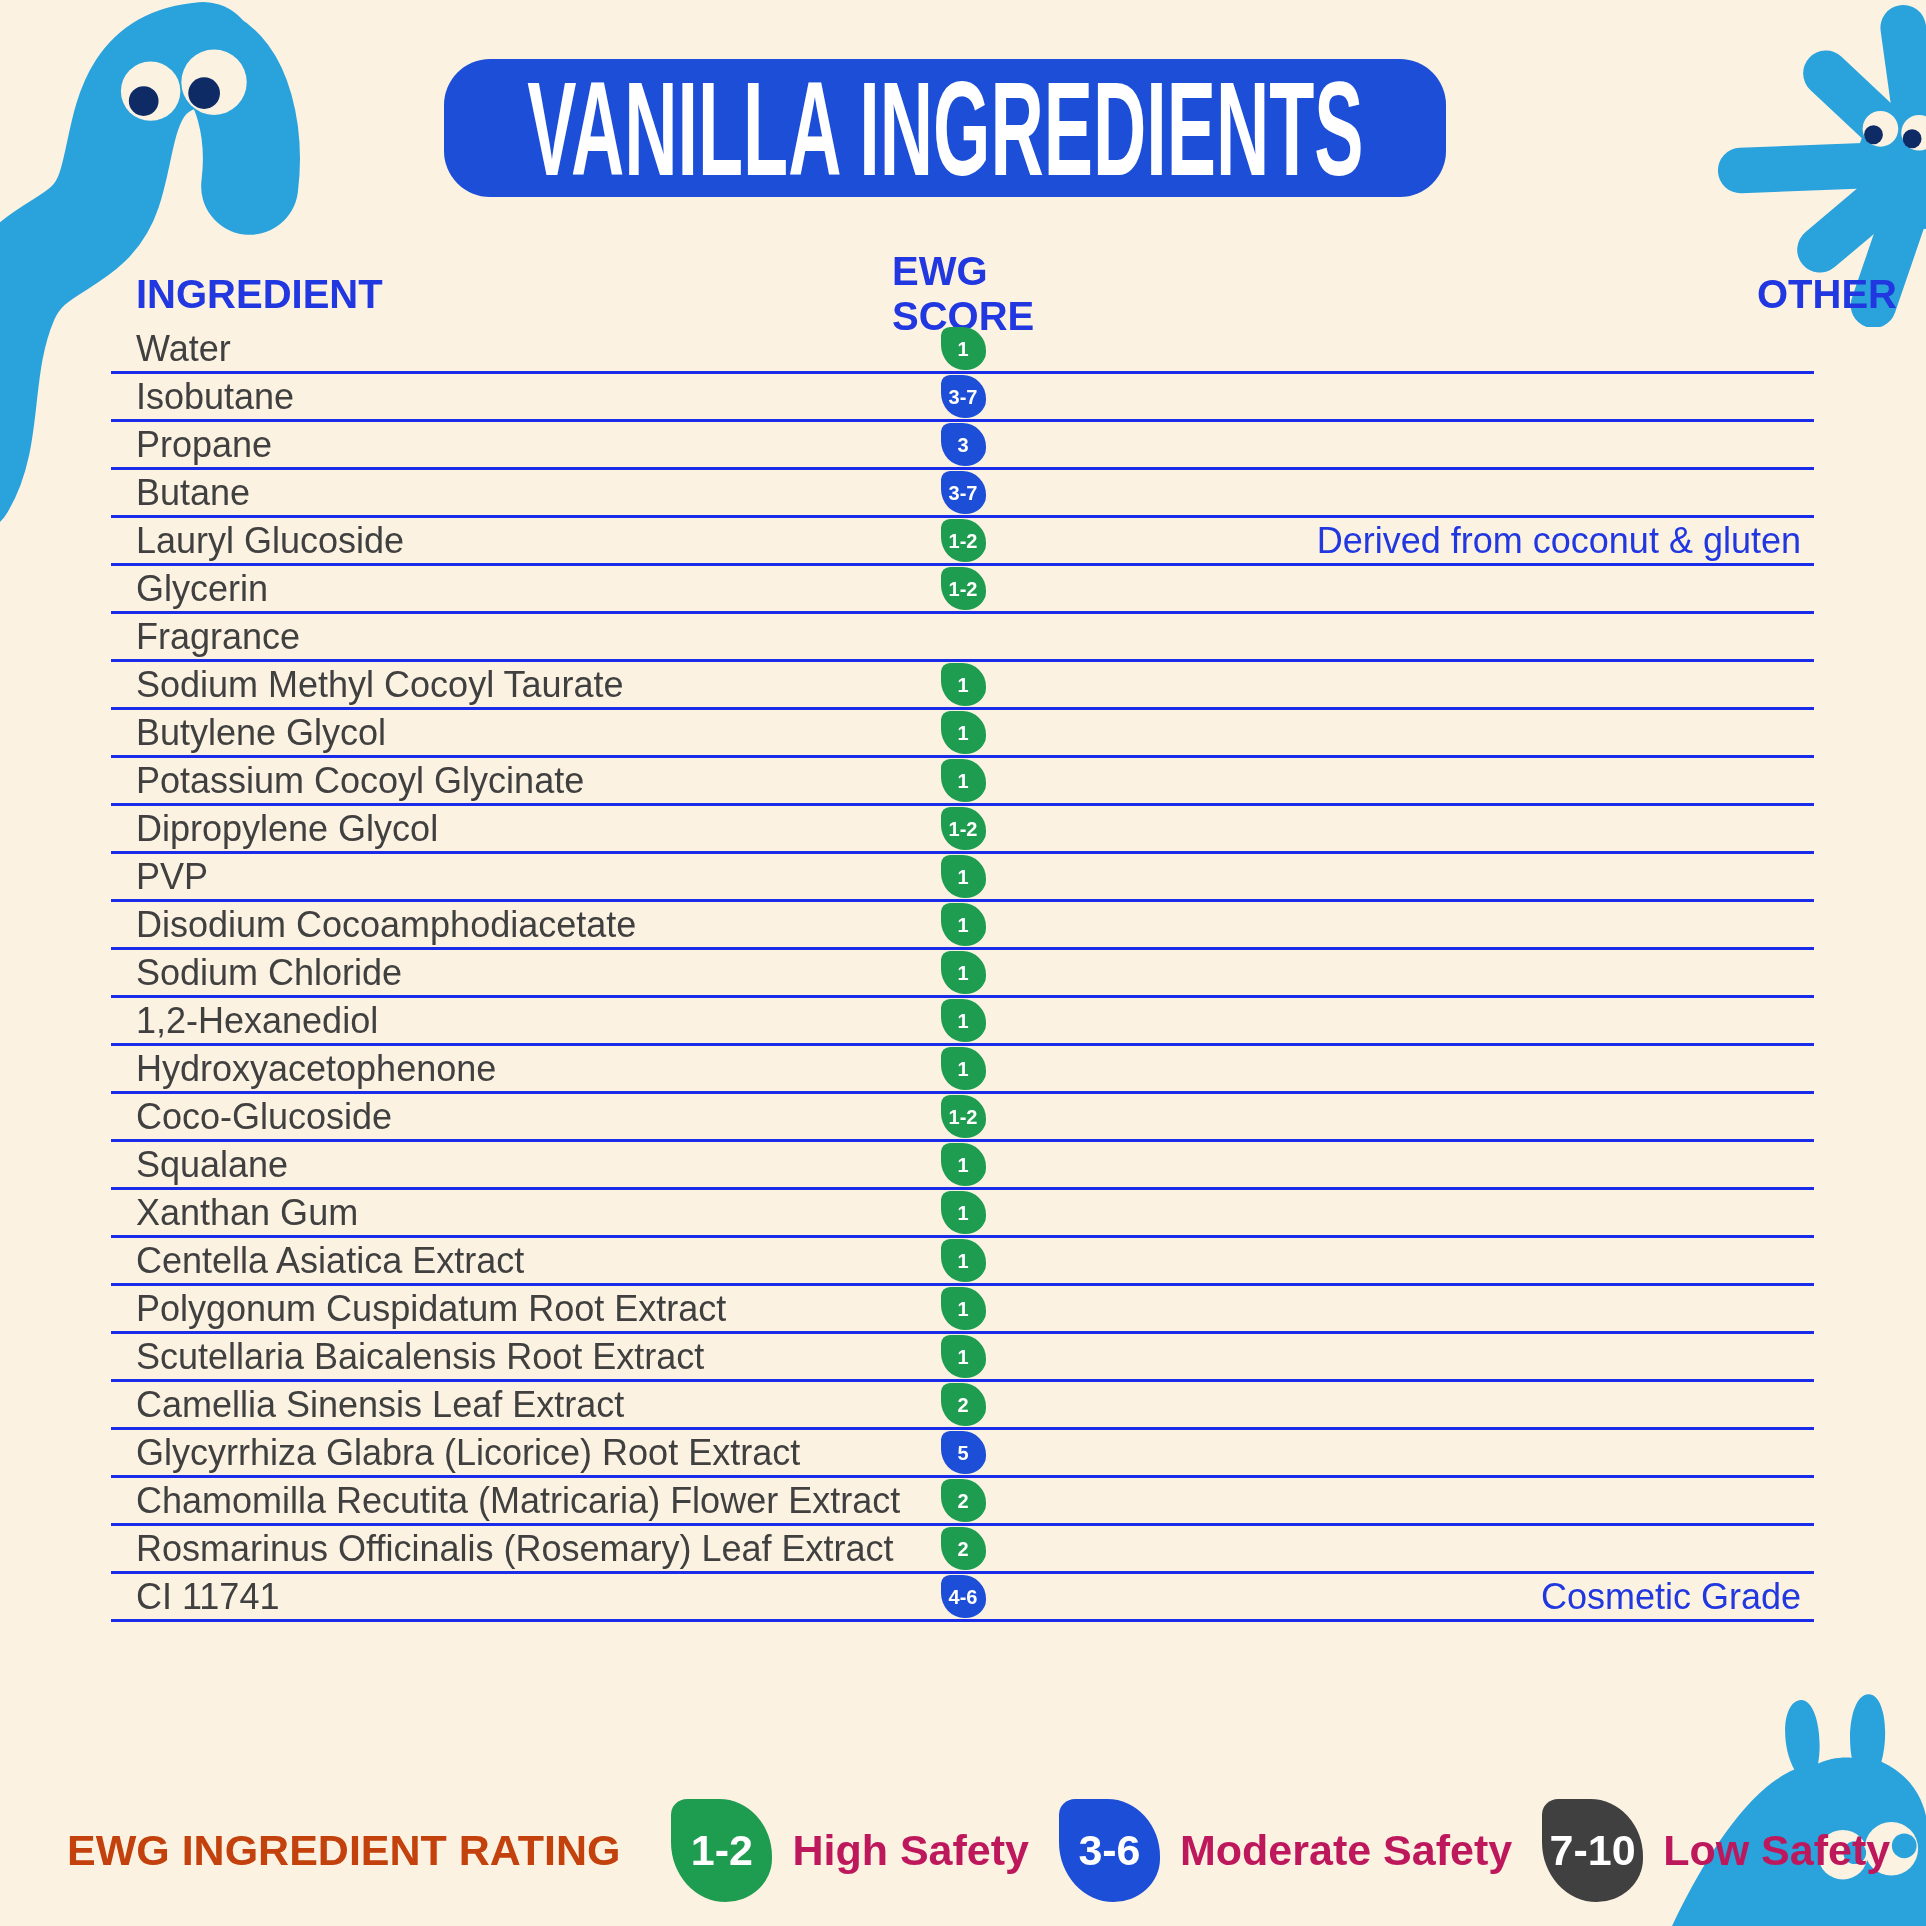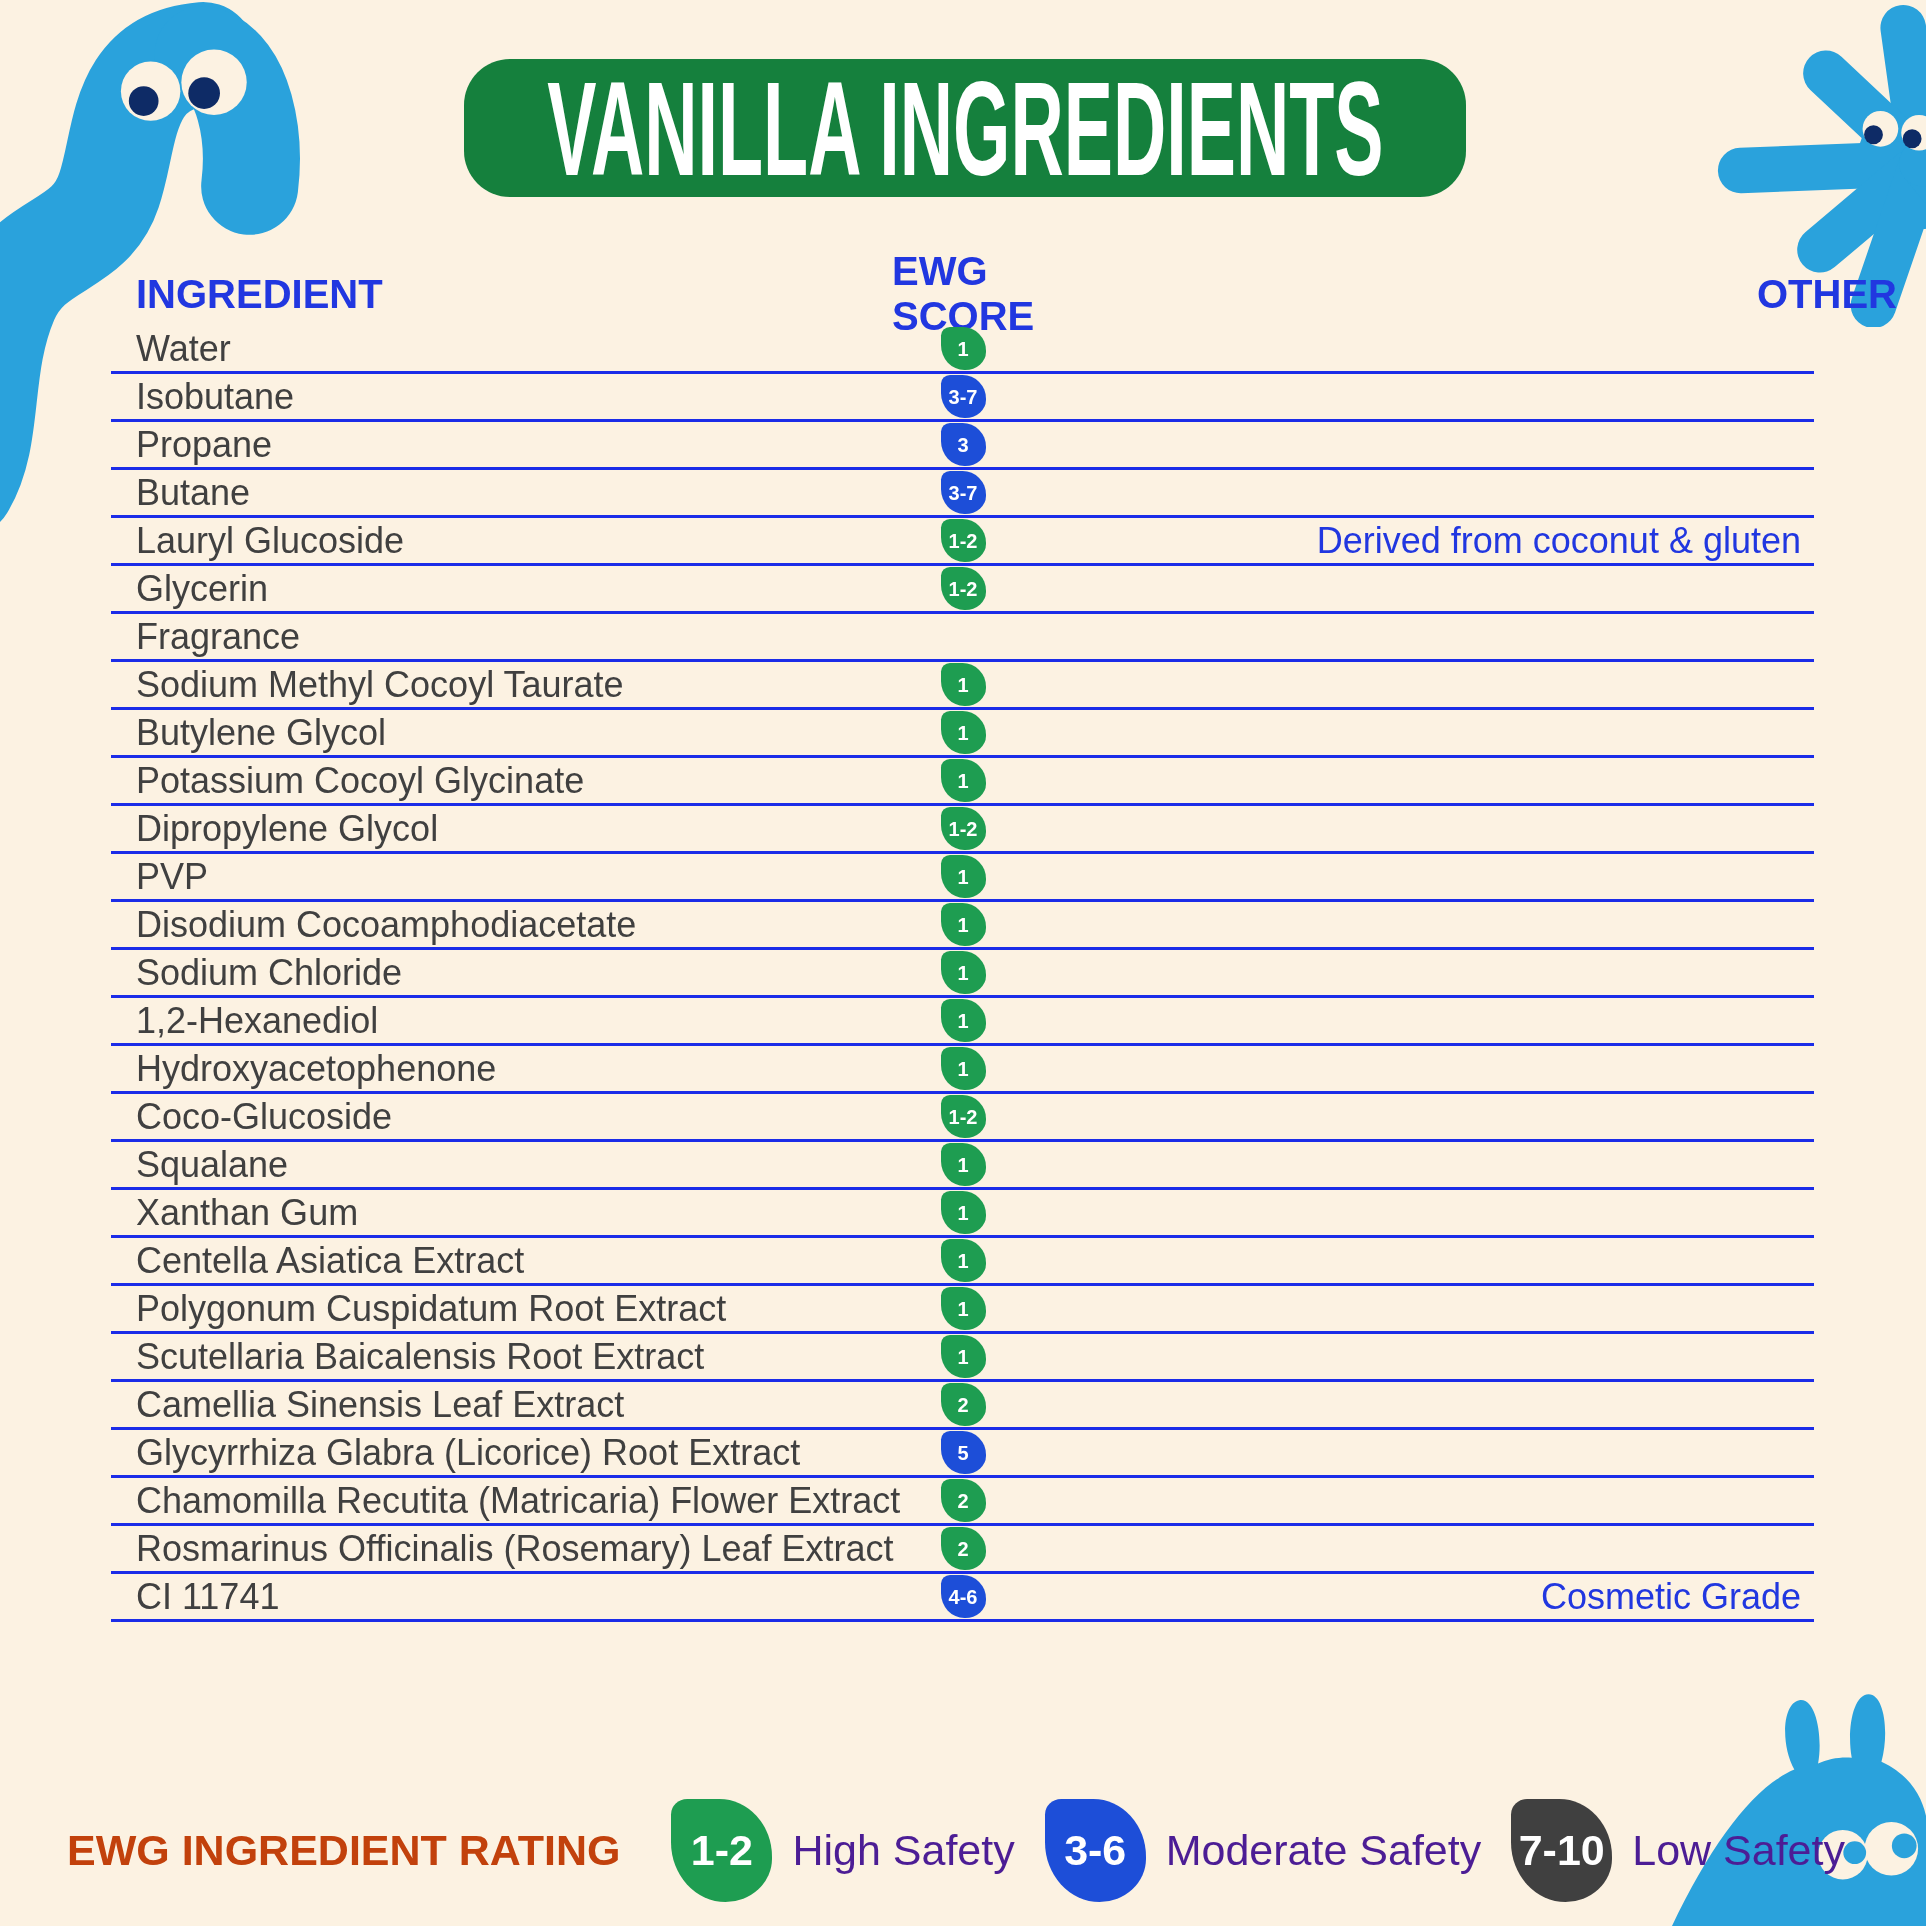--- a/index.html
+++ b/index.html
@@ -7,22 +7,22 @@
   body {
     font-family:"Liberation Sans", sans-serif;
     background:#FCF2E2;
     position:relative;
     overflow:hidden;
   }
   .stage { position:absolute; inset:0; width:1927px; height:1927px; overflow:hidden; }
 
   
   .banner {
-    position:absolute; left:464px; top:59px; width:1002px; height:138px;
-    background:#15803d; border-radius:46px;
+    position:absolute; left:444px; top:59px; width:1002px; height:138px;
+    background:#1d4ed8; border-radius:46px;
     display:flex; align-items:center; justify-content:center;
   }
   .banner-title {
     font-size:119px; font-weight:700; color:#FFFFFF; white-space:nowrap;
     transform:scale(0.62,1.12); letter-spacing:0px; line-height:1;
   }
 
   
   .thead {
     position:absolute; left:111px; top:249px; width:1703px; height:55px;
@@ -65,21 +65,21 @@
   .legend-title { font-size:43px; font-weight:700; color:#c2410c; white-space:nowrap; }
   .legend-blob {
     width:101px; height:103px; flex:0 0 auto;
     display:flex; align-items:center; justify-content:center;
     color:#FFFFFF; font-weight:700; font-size:43px;
     border-radius:16% 52% 46% 54% / 15% 56% 42% 58%;
   }
   .blob-high { margin-left:51px; }
   .blob-moderate { margin-left:30px; }
   .blob-low { margin-left:30px; }
-  .legend-label { font-size:43px; font-weight:400; color:#4c1d95; margin-left:20px; white-space:nowrap; }
+  .legend-label { font-size:43px; font-weight:700; color:#be185d; margin-left:20px; white-space:nowrap; }
 
   
   .creature { position:absolute; pointer-events:none; }
   .worm { left:0; top:0; }
   .star { left:1709px; top:0; }
   .slug { left:1624px; top:1624px; }
 </style>
 </head>
 <body>
 

